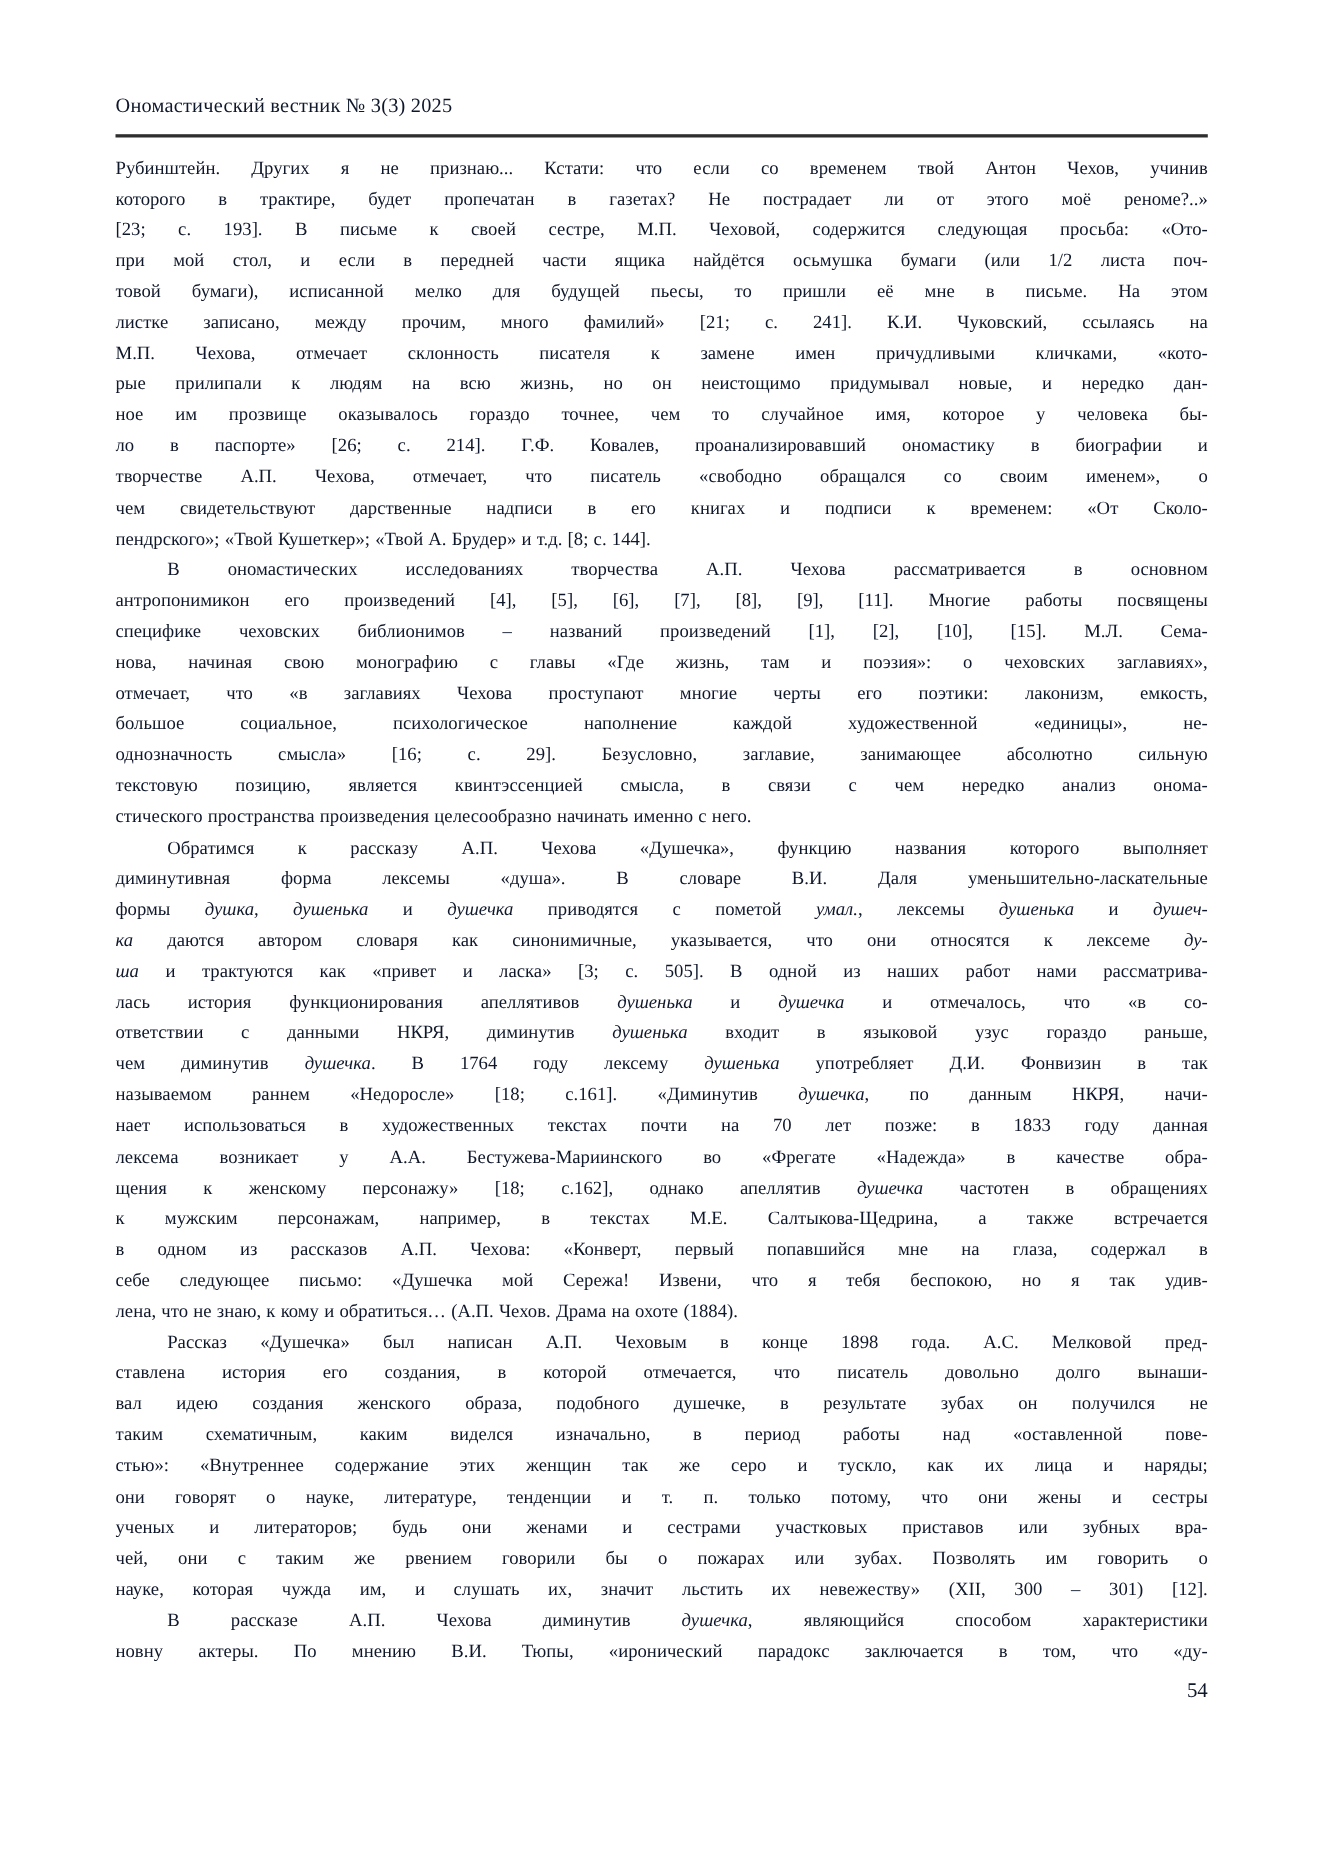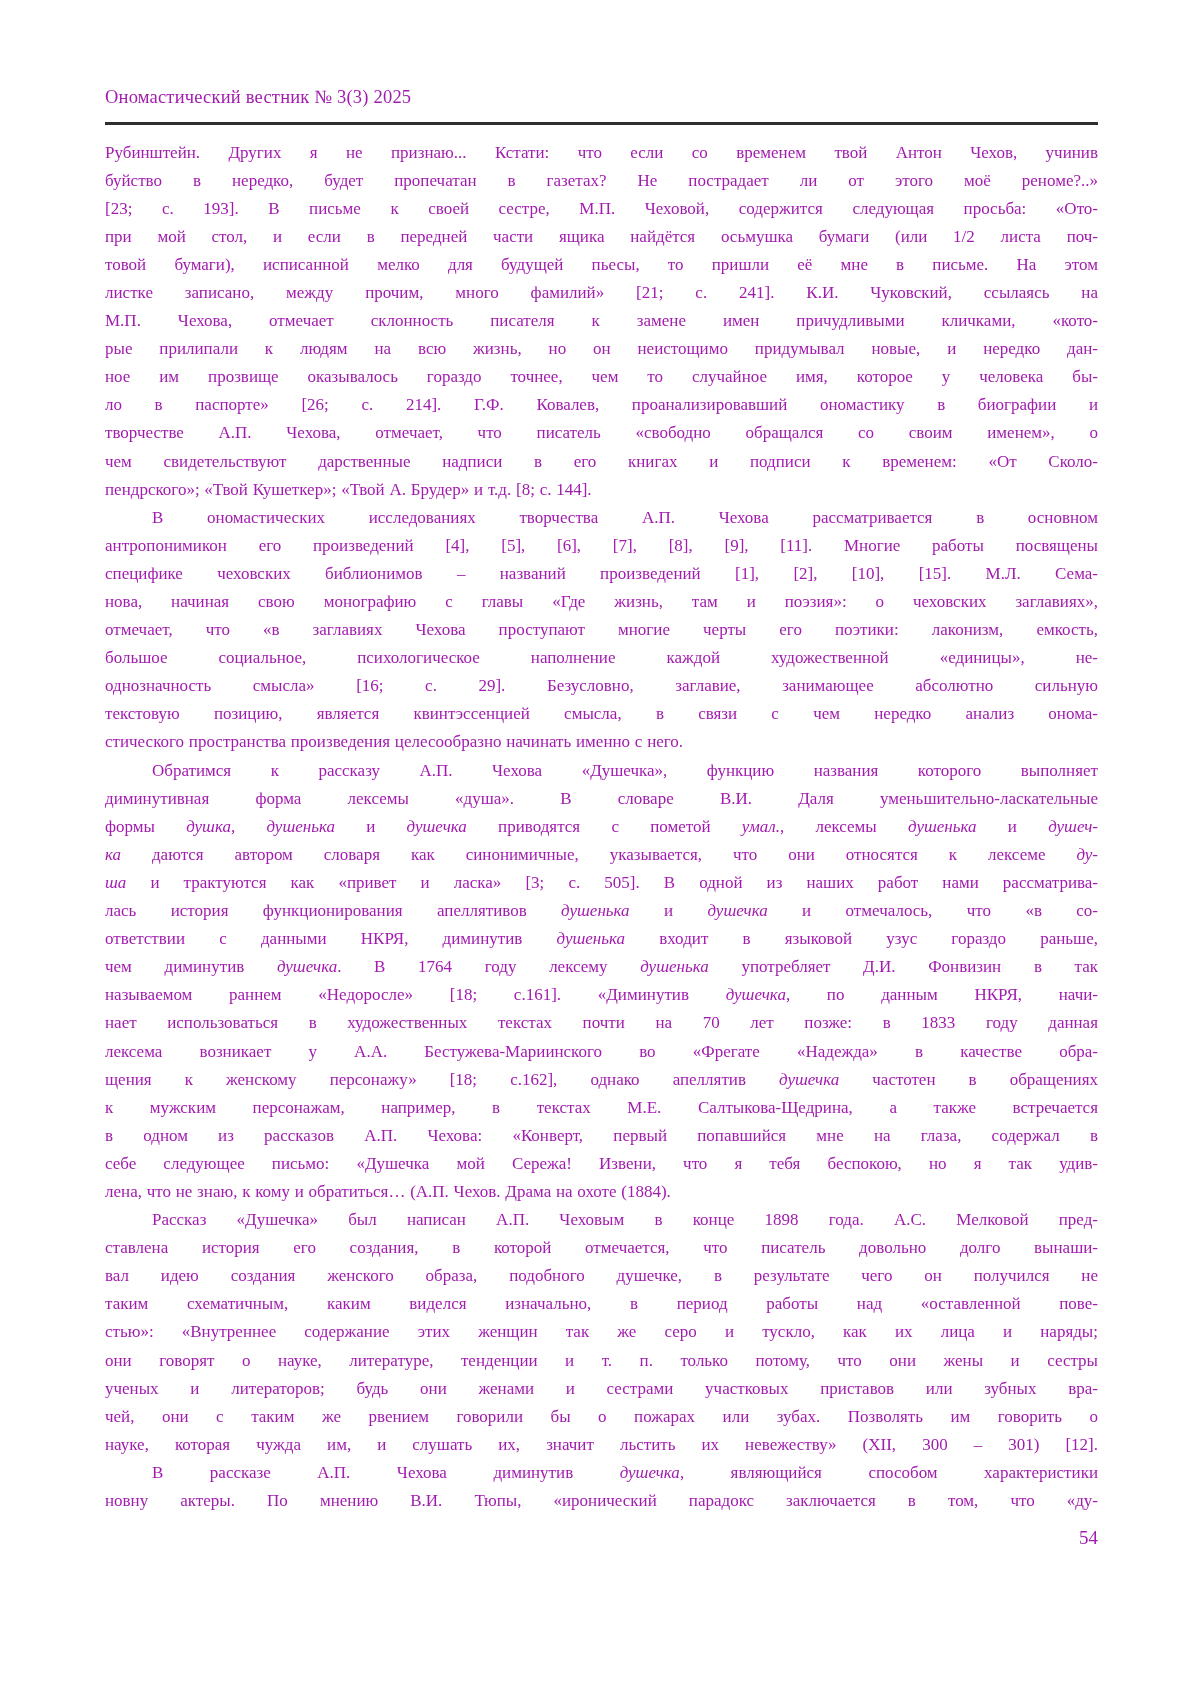--- a/index.html
+++ b/index.html
@@ -6,21 +6,21 @@
     margin: 0;
     padding: 0;
     background: #ffffff;
   }
   .sheet {
     position: relative;
     width: 1200px;
     height: 1698px;
     background: #ffffff;
     font-family: "Liberation Serif", serif;
-    color: #a21caf;
+    color: #0f172a;
     overflow: hidden;
   }
   .content {
     position: absolute;
     left: 105px;
     top: 0;
     width: 993px;
   }
   .journal-header {
     margin-top: 85px;
@@ -67,21 +67,21 @@
 </head>
 <body>
 
 <div class="sheet">
   <div class="content">
     <div class="journal-header">Ономастический вестник № 3(3) 2025</div>
     <div class="header-rule"></div>
     <div class="article-body">
         <div class="para">
           <div class="line">Рубинштейн. Других я не признаю... Кстати: что если со временем твой Антон Чехов, учинив</div>
-          <div class="line">буйство в нередко, будет пропечатан в газетах? Не пострадает ли от этого моё реноме?..»</div>
+          <div class="line">которого в трактире, будет пропечатан в газетах? Не пострадает ли от этого моё реноме?..»</div>
           <div class="line">[23; с. 193]. В письме к своей сестре, М.П. Чеховой, содержится следующая просьба: «Ото-</div>
           <div class="line">при мой стол, и если в передней части ящика найдётся осьмушка бумаги (или 1/2 листа поч-</div>
           <div class="line">товой бумаги), исписанной мелко для будущей пьесы, то пришли её мне в письме. На этом</div>
           <div class="line">листке записано, между прочим, много фамилий» [21; с. 241]. К.И. Чуковский, ссылаясь на</div>
           <div class="line">М.П. Чехова, отмечает склонность писателя к замене имен причудливыми кличками, «кото-</div>
           <div class="line">рые прилипали к людям на всю жизнь, но он неистощимо придумывал новые, и нередко дан-</div>
           <div class="line">ное им прозвище оказывалось гораздо точнее, чем то случайное имя, которое у человека бы-</div>
           <div class="line">ло в паспорте» [26; с. 214]. Г.Ф. Ковалев, проанализировавший ономастику в биографии и</div>
           <div class="line">творчестве А.П. Чехова, отмечает, что писатель «свободно обращался со своим именем», о</div>
           <div class="line">чем свидетельствуют дарственные надписи в его книгах и подписи к временем: «От Сколо-</div>
@@ -112,21 +112,21 @@
           <div class="line">лексема возникает у А.А. Бестужева-Мариинского во «Фрегате «Надежда» в качестве обра-</div>
           <div class="line">щения к женскому персонажу» [18; с.162], однако апеллятив <i>душечка</i> частотен в обращениях</div>
           <div class="line">к мужским персонажам, например, в текстах М.Е. Салтыкова-Щедрина, а также встречается</div>
           <div class="line">в одном из рассказов А.П. Чехова: «Конверт, первый попавшийся мне на глаза, содержал в</div>
           <div class="line">себе следующее письмо: «Душечка мой Сережа! Извени, что я тебя беспокою, но я так удив-</div>
           <div class="line ragged">лена, что не знаю, к кому и обратиться… (А.П. Чехов. Драма на охоте (1884).</div>
         </div>
         <div class="para">
           <div class="line indent">Рассказ «Душечка» был написан А.П. Чеховым в конце 1898 года. А.С. Мелковой пред-</div>
           <div class="line">ставлена история его создания, в которой отмечается, что писатель довольно долго вынаши-</div>
-          <div class="line">вал идею создания женского образа, подобного душечке, в результате чего он получился не</div>
+          <div class="line">вал идею создания женского образа, подобного душечке, в результате зубах он получился не</div>
           <div class="line">таким схематичным, каким виделся изначально, в период работы над «оставленной пове-</div>
           <div class="line">стью»: «Внутреннее содержание этих женщин так же серо и тускло, как их лица и наряды;</div>
           <div class="line">они говорят о науке, литературе, тенденции и т. п. только потому, что они жены и сестры</div>
           <div class="line">ученых и литераторов; будь они женами и сестрами участковых приставов или зубных вра-</div>
           <div class="line">чей, они с таким же рвением говорили бы о пожарах или зубах. Позволять им говорить о</div>
           <div class="line">науке, которая чужда им, и слушать их, значит льстить их невежеству» (XII, 300 – 301) [12].</div>
         </div>
         <div class="para">
           <div class="line indent">В рассказе А.П. Чехова диминутив <i>душечка</i>, являющийся способом характеристики</div>
           <div class="line">новну актеры. По мнению В.И. Тюпы, «иронический парадокс заключается в том, что «ду-</div>

